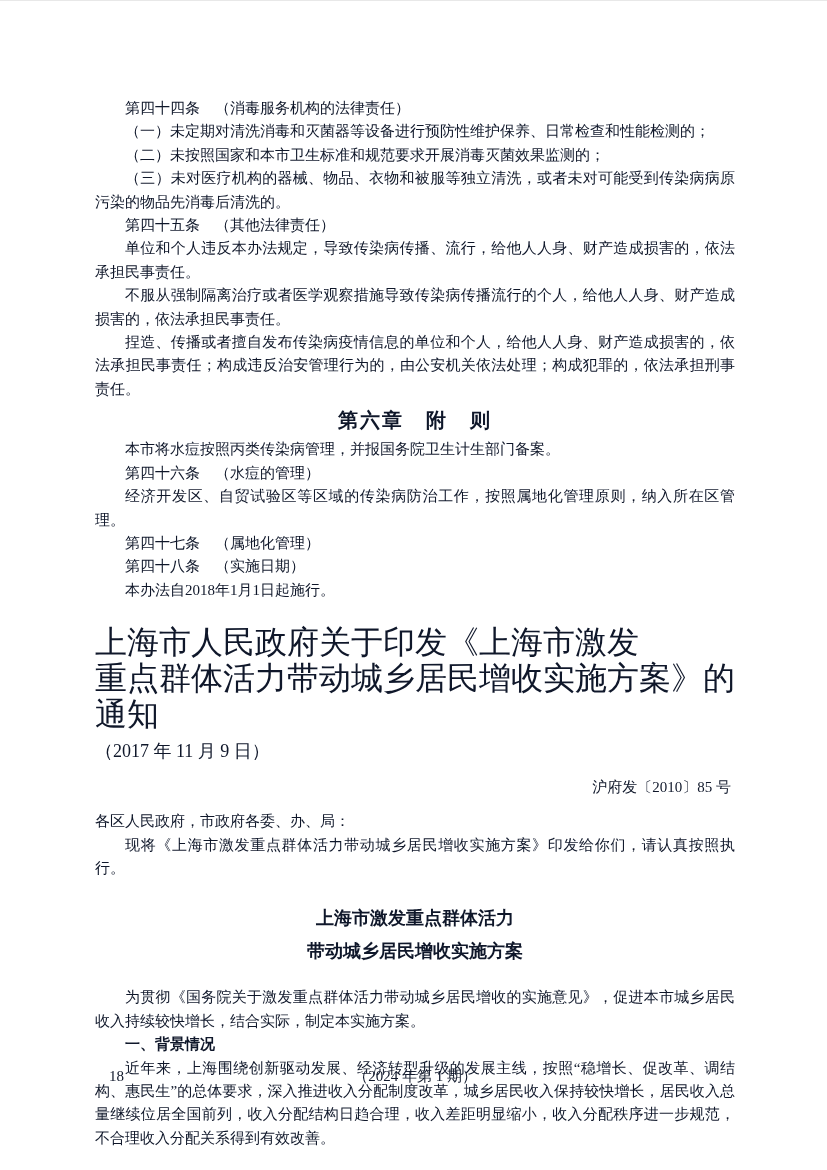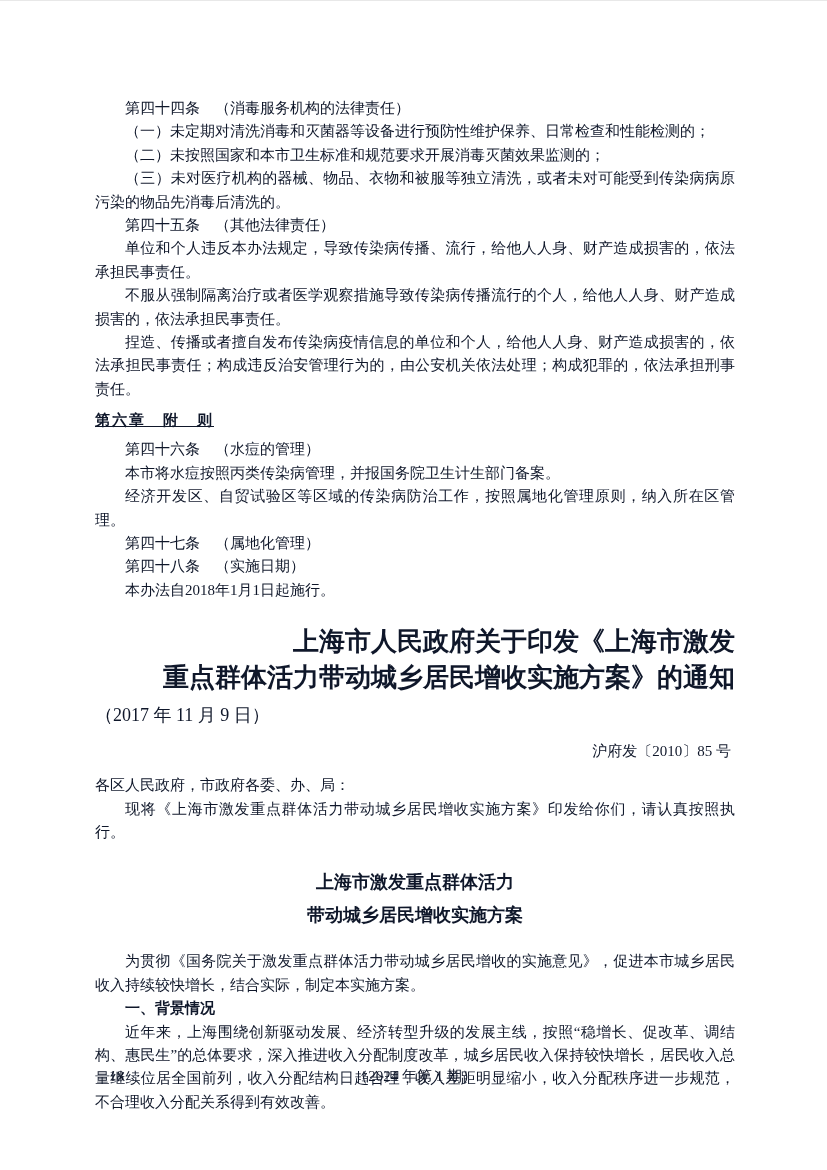--- a/index.html
+++ b/index.html
@@ -20,32 +20,31 @@
     left: 95px;
     width: 640px;
     font-size: 15px;
     line-height: 23.4px;
   }
   .block { margin: 0; }
   .para { text-indent: 2em; text-align: justify; }
   .para-flush { text-indent: 0; text-align: justify; }
   .para-bold { text-indent: 2em; font-weight: bold; text-align: justify; }
   .chapter {
-    text-align: left;
+    text-align: center;
     font-weight: bold;
-    font-size: 15px;
+    font-size: 20px;
     line-height: 24px;
     margin: 7px 0 6px 0;
     letter-spacing: 2px;
-    text-decoration: underline;
   }
   .title {
-    text-align: right;
-    font-weight: bold;
-    font-size: 26px;
+    text-align: left;
+    font-weight: normal;
+    font-size: 32px;
     line-height: 36px;
     margin: 22px 0 8px 0;
   }
   .date-line {
     font-size: 18px;
     line-height: 22px;
     margin: 4px 0 14px 0;
   }
   .docnum {
     text-align: right;
@@ -85,22 +84,22 @@
   <div class="doc-body" id="doc-body">
       <p class="block para">第四十四条　（消毒服务机构的法律责任）</p>
       <p class="block para">（一）未定期对清洗消毒和灭菌器等设备进行预防性维护保养、日常检查和性能检测的；</p>
       <p class="block para">（二）未按照国家和本市卫生标准和规范要求开展消毒灭菌效果监测的；</p>
       <p class="block para">（三）未对医疗机构的器械、物品、衣物和被服等独立清洗，或者未对可能受到传染病病原污染的物品先消毒后清洗的。</p>
       <p class="block para">第四十五条　（其他法律责任）</p>
       <p class="block para">单位和个人违反本办法规定，导致传染病传播、流行，给他人人身、财产造成损害的，依法承担民事责任。</p>
       <p class="block para">不服从强制隔离治疗或者医学观察措施导致传染病传播流行的个人，给他人人身、财产造成损害的，依法承担民事责任。</p>
       <p class="block para">捏造、传播或者擅自发布传染病疫情信息的单位和个人，给他人人身、财产造成损害的，依法承担民事责任；构成违反治安管理行为的，由公安机关依法处理；构成犯罪的，依法承担刑事责任。</p>
       <p class="block chapter">第六章　附　则</p>
+      <p class="block para">本市将水痘按照丙类传染病管理，并报国务院卫生计生部门备案。</p>
       <p class="block para">第四十六条　（水痘的管理）</p>
-      <p class="block para">本市将水痘按照丙类传染病管理，并报国务院卫生计生部门备案。</p>
       <p class="block para">经济开发区、自贸试验区等区域的传染病防治工作，按照属地化管理原则，纳入所在区管理。</p>
       <p class="block para">第四十七条　（属地化管理）</p>
       <p class="block para">第四十八条　（实施日期）</p>
       <p class="block para">本办法自2018年1月1日起施行。</p>
       <div class="block title">
         <div>上海市人民政府关于印发《上海市激发</div>
         <div>重点群体活力带动城乡居民增收实施方案》的通知</div>
       </div>
       <p class="block date-line">（2017 年 11 月 9 日）</p>
       <p class="block docnum">沪府发〔2010〕85 号</p>

